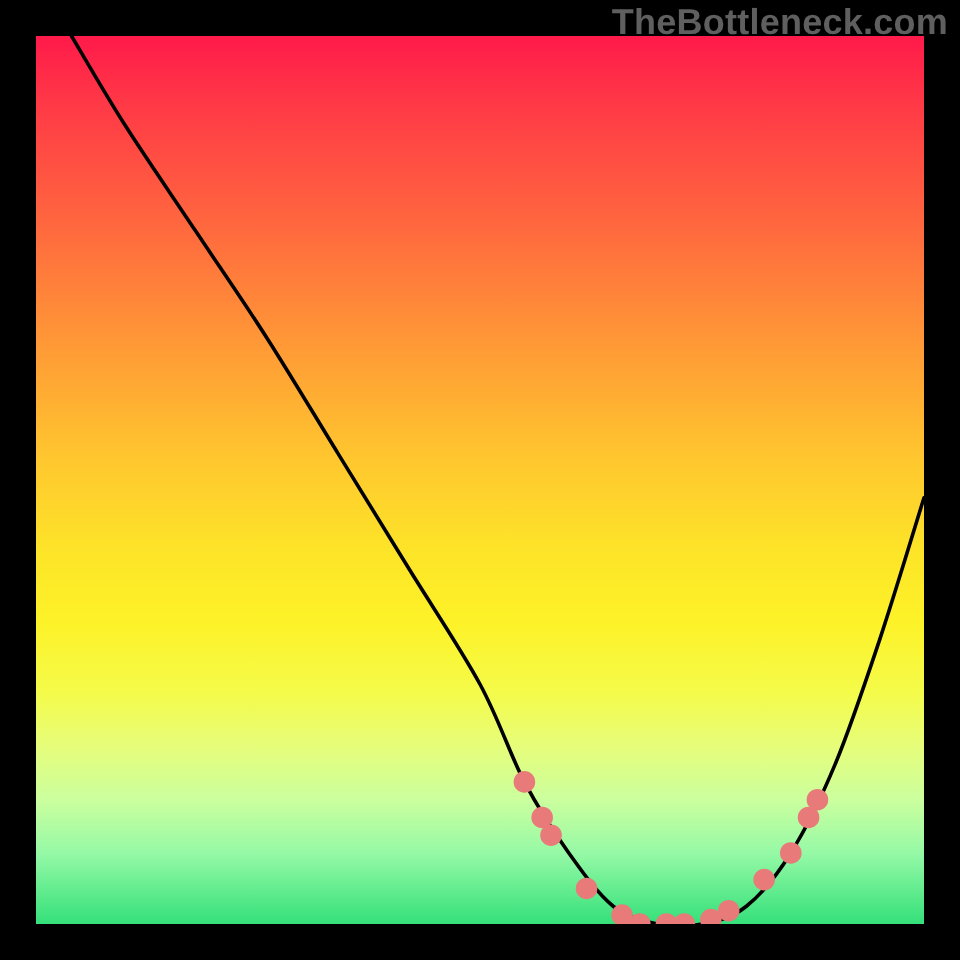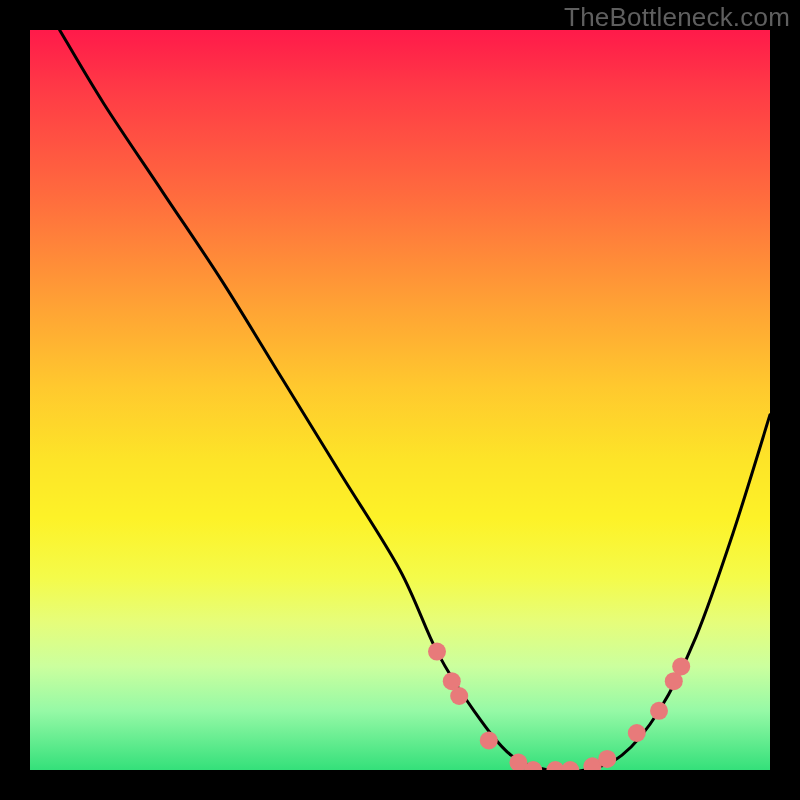--- a/index.html
+++ b/index.html
@@ -15,22 +15,22 @@
     position: relative;
     width: 800px;
     height: 800px;
     background: #000;
   }
   .watermark {
     position: absolute;
     top: 2px;
     right: 10px;
     color: #5f5f5f;
-    font-size: 26px;
-    font-weight: 400;
+    font-size: 30px;
+    font-weight: 700;
     letter-spacing: 0.2px;
     z-index: 5;
   }
   .plot {
     position: absolute;
     left: 30px;
     top: 30px;
     width: 740px;
     height: 740px;
     overflow: hidden;

